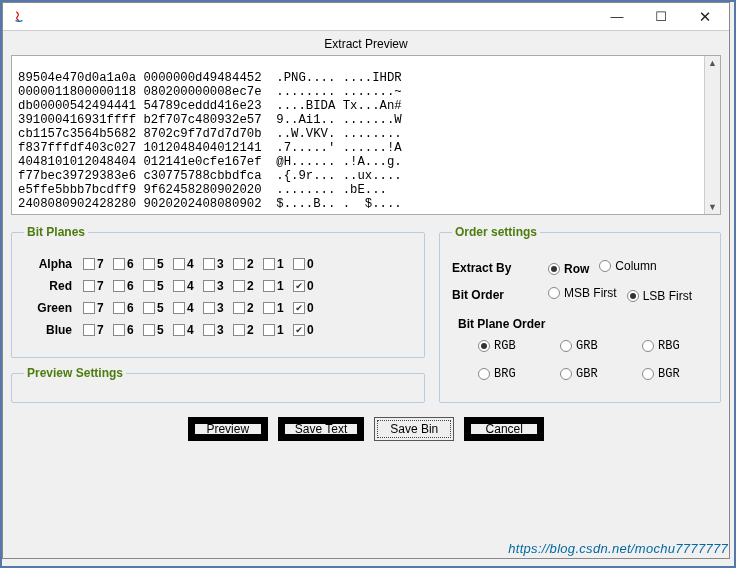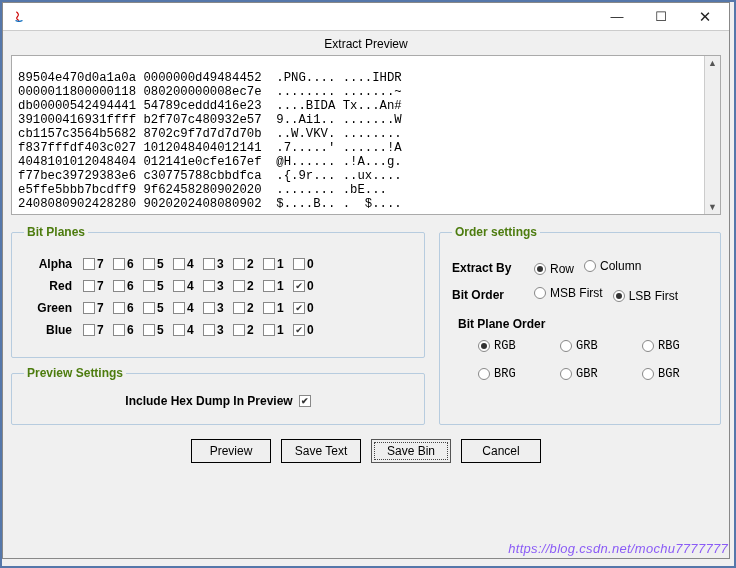--- a/index.html
+++ b/index.html
@@ -140,21 +140,21 @@
     display: flex;
     align-items: center;
     justify-content: center;
     gap: 6px;
     padding: 4px 0;
     font-weight: bold;
   }
   .order-row {
     display: flex;
     align-items: center;
-    gap: 10px;
+    gap: 24px;
     margin: 10px 0;
   }
   .order-label { font-weight: bold; width: 72px; }
   .radio {
     width: 12px; height: 12px;
     border: 1px solid #888;
     border-radius: 50%;
     display: inline-flex;
     align-items: center;
     justify-content: center;
@@ -185,38 +185,38 @@
   }
   .buttons {
     display: flex;
     justify-content: center;
     gap: 10px;
     margin-top: 14px;
   }
   .btn {
     min-width: 80px;
     height: 24px;
-    border: 1px solid #000000;
+    border: 7px solid #000000;
     background: #efefef;
     display: flex;
     align-items: center;
     justify-content: center;
     padding: 0 10px;
   }
   .btn.focused {
     outline: 1px dotted #444;
     outline-offset: -4px;
     border: 1.5px solid #555;
   }
   .watermark {
     position: absolute;
     bottom: 12px;
     right: 8px;
     font-size: 13px;
-    color: #8b5cf6;
+    color: #0369a1;
     font-style: italic;
     pointer-events: none;
     letter-spacing: .3px;
   }
   .frame-border{
     position:absolute;
     inset:0;
     border:2px solid #57a;
     pointer-events:none;
   }
@@ -403,34 +403,30 @@
                 <span class="cb-pair">
                   <span class="cbox checked"></span>
                   <span class="cb-num">0</span>
                 </span>
               </div>
             </div>
         </fieldset>
 
         <fieldset>
           <legend>Preview Settings</legend>
-          <div class="preview-settings-row">
-            <span>Include Hex Dump In Preview</span>
-            <span id="hex-cb" class="cbox checked"></span>
-          </div>
         </fieldset>
       </div>
 
       <div class="rightcol">
         <fieldset style="height:100%;">
           <legend>Order settings</legend>
 
           <div class="order-row">
             <span class="order-label">Extract By</span>
-            <span id="extractby-opts"><span class="radio-pair" style="margin-right: 10px;">
+            <span id="extractby-opts"><span class="radio-pair" style="margin-right: 10px; font-weight: bold;">
                   <span class="radio sel"></span>
                   <span>Row</span>
                 </span><span class="radio-pair" style="margin-right: 10px;">
                   <span class="radio"></span>
                   <span>Column</span>
                 </span></span>
           </div>
 
           <div class="order-row">
             <span class="order-label">Bit Order</span>

